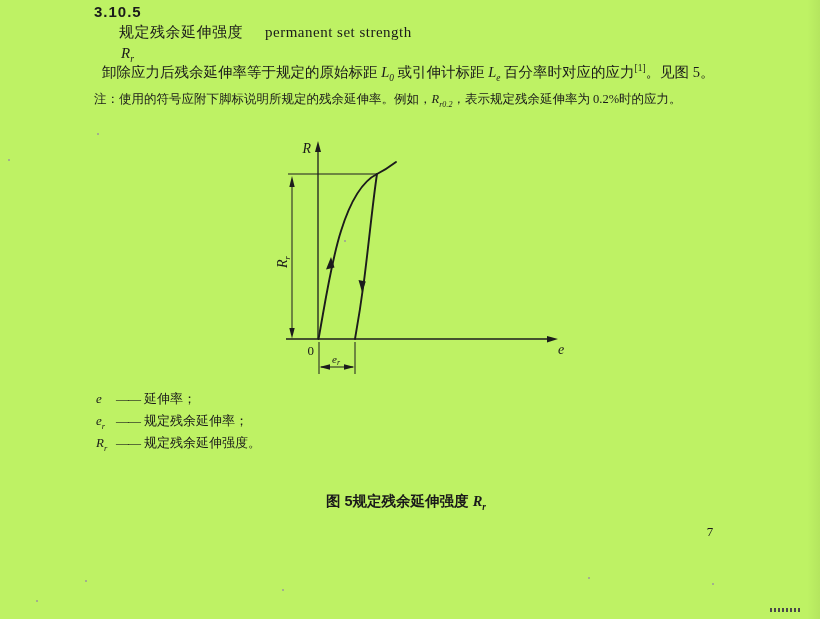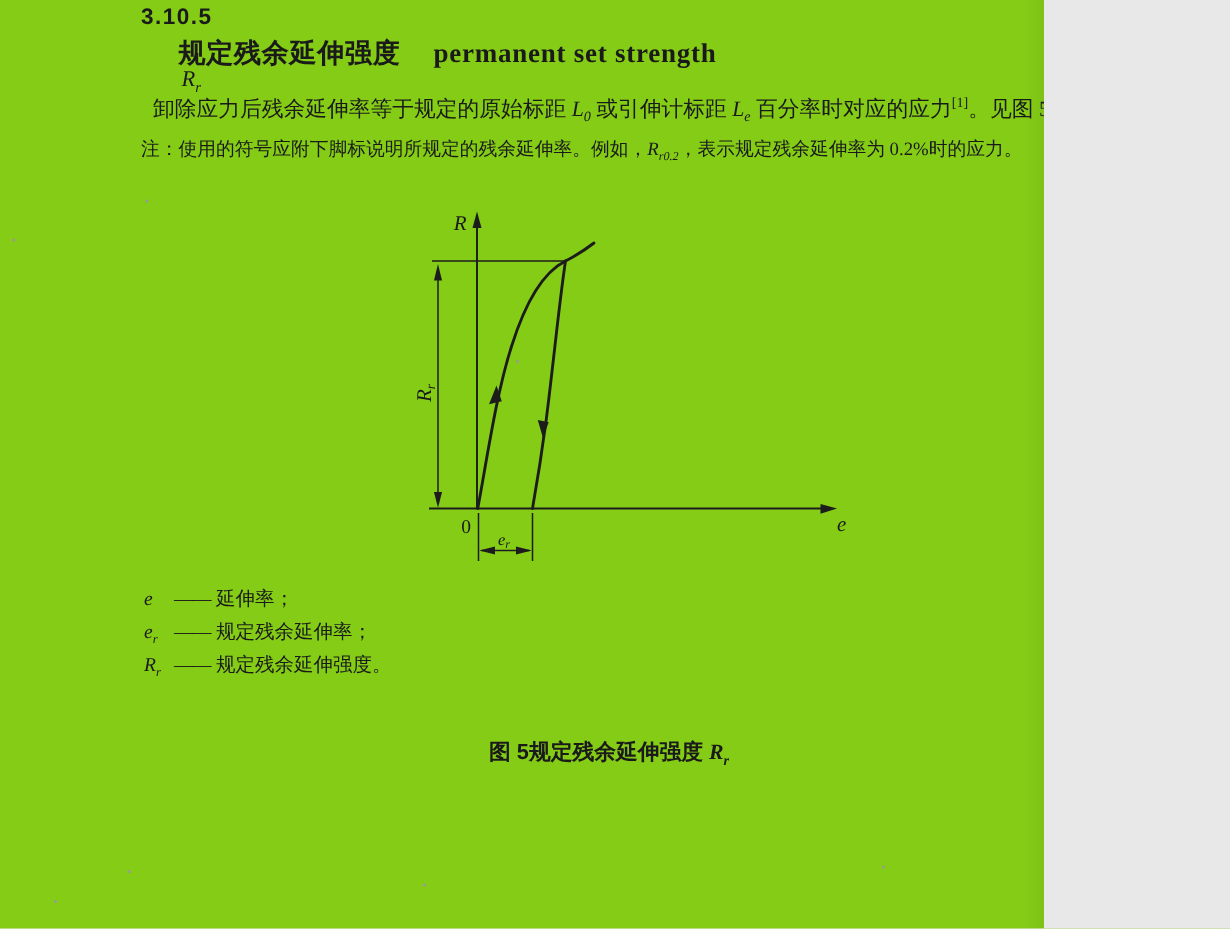--- a/index.html
+++ b/index.html
@@ -1,29 +1,29 @@
 <!DOCTYPE html>
 <html><head>
 <meta charset="utf-8">
 <style>
   * { margin:0; padding:0; box-sizing:border-box; }
   html,body { background:#e8e8e8; }
   .page {
-    position:relative; width:696px; height:619px;
-    background:#84cc16; overflow:hidden;
+    position:relative; width:820px; height:619px;
+    background:#bef264; overflow:hidden;
     font-family:"Liberation Serif", serif; color:#1a1a1a;
   }
   .abs { position:absolute; }
   .hei { font-family:"Liberation Sans", sans-serif; }
   .math { font-family:"Liberation Serif", serif; font-style:italic; }
   sub { font-size:0.65em; line-height:0; }
   sup { font-size:0.65em; line-height:0; }
 
   .section-num { left:94px; top:3px; font-weight:700; font-size:15px; letter-spacing:1px; }
-  .term-line { left:119px; top:23px; font-size:18px; font-weight:700; letter-spacing:0.5px; }
+  .term-line { left:119px; top:23px; font-size:15px; font-weight:400; letter-spacing:0.5px; }
   .term-en { margin-left:22px; font-family:"Liberation Serif", serif; }
   .symbol-line { left:121px; top:45px; font-size:15px; font-weight:400; }
   .definition { left:102px; top:63px; font-size:14.5px; width:660px; white-space:nowrap; }
   .note { left:94px; top:91px; font-size:12.5px; white-space:nowrap; }
 
   .legend { left:96px; top:388px; font-size:13px; }
   .legend-title { padding-left:9px; margin-bottom:7px; }
   .legend-item { line-height:22px; }
   .legend-sym { display:inline-block; min-width:20px; }
   .legend-dash { letter-spacing:-1px; margin-right:4px; }

